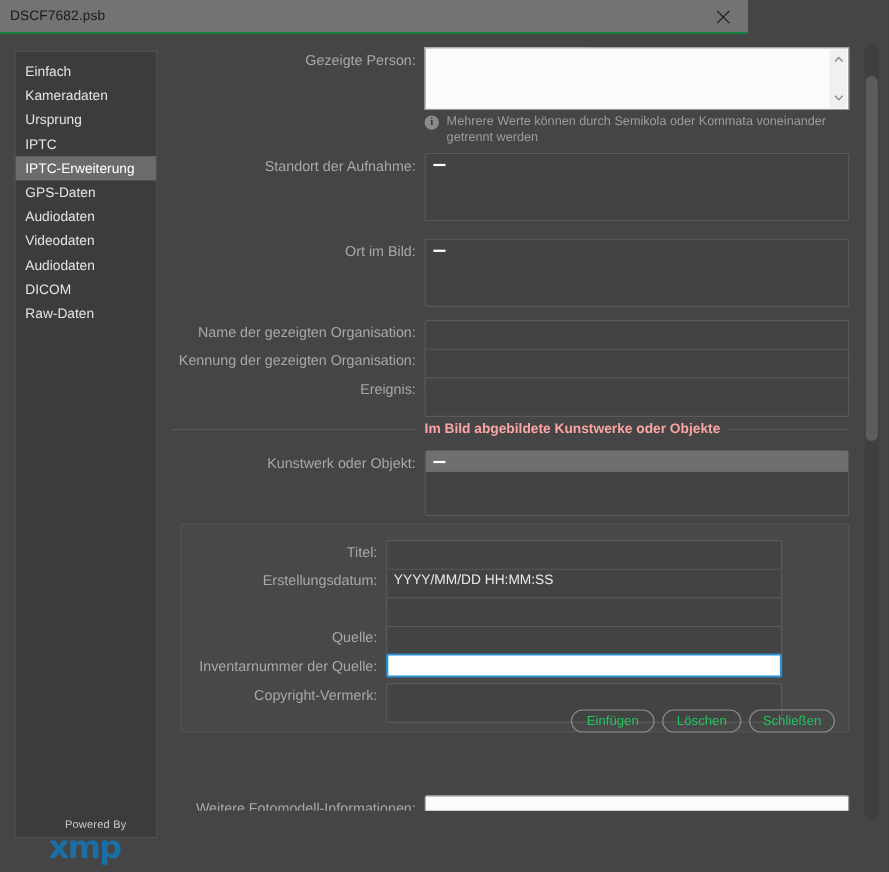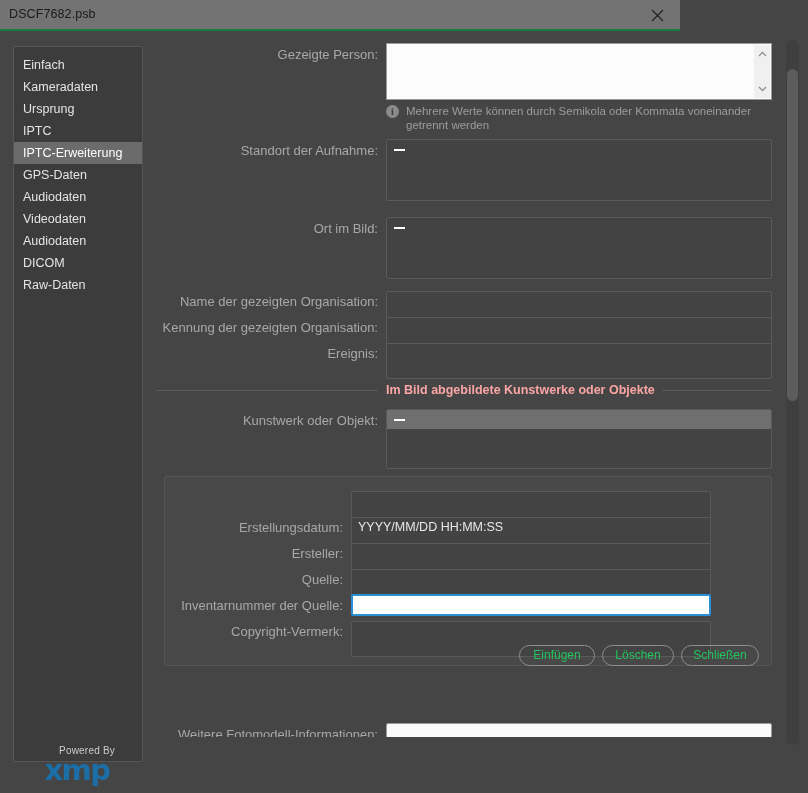--- a/index.html
+++ b/index.html
@@ -391,26 +391,26 @@
 
     <div class="lbl" style="left:0; top:382px; width:228px;">Kunstwerk oder Objekt:</div>
     <div class="listbox" style="left:236px; top:378px; width:386px; height:60px;">
       <div class="listrow selected">
         <span class="dash"></span>
       </div>
     </div>
 
     <div class="inner-panel" style="left:14px; top:445px; width:608px; height:190px;">
 
+      <div class="lbl" style="left:0; top:17px; width:178px;">Titel:</div>
       <div class="field single value" style="left:186px; top:14px; width:360px;"></div>
 
       <div class="lbl" style="left:0; top:43px; width:178px;">Erstellungsdatum:</div>
       <div class="field single value" style="left:186px; top:40px; width:360px;">YYYY/MM/DD HH:MM:SS</div>
 
-      <div class="lbl" style="left:0; top:69px; width:178px;">Ersteller:</div>
       <div class="field single value" style="left:186px; top:66px; width:360px;"></div>
 
       <div class="lbl" style="left:0; top:95px; width:178px;">Quelle:</div>
       <div class="field single value" style="left:186px; top:92px; width:360px;"></div>
 
       <div class="lbl" style="left:0; top:121px; width:178px;">Inventarnummer der Quelle:</div>
       <div class="field single value focused" style="left:186px; top:117px; width:360px; height:22px;"></div>
 
       <div class="lbl" style="left:0; top:147px; width:178px;">Copyright-Vermerk:</div>
       <div class="field single value" style="left:186px; top:144px; width:360px;"></div>

